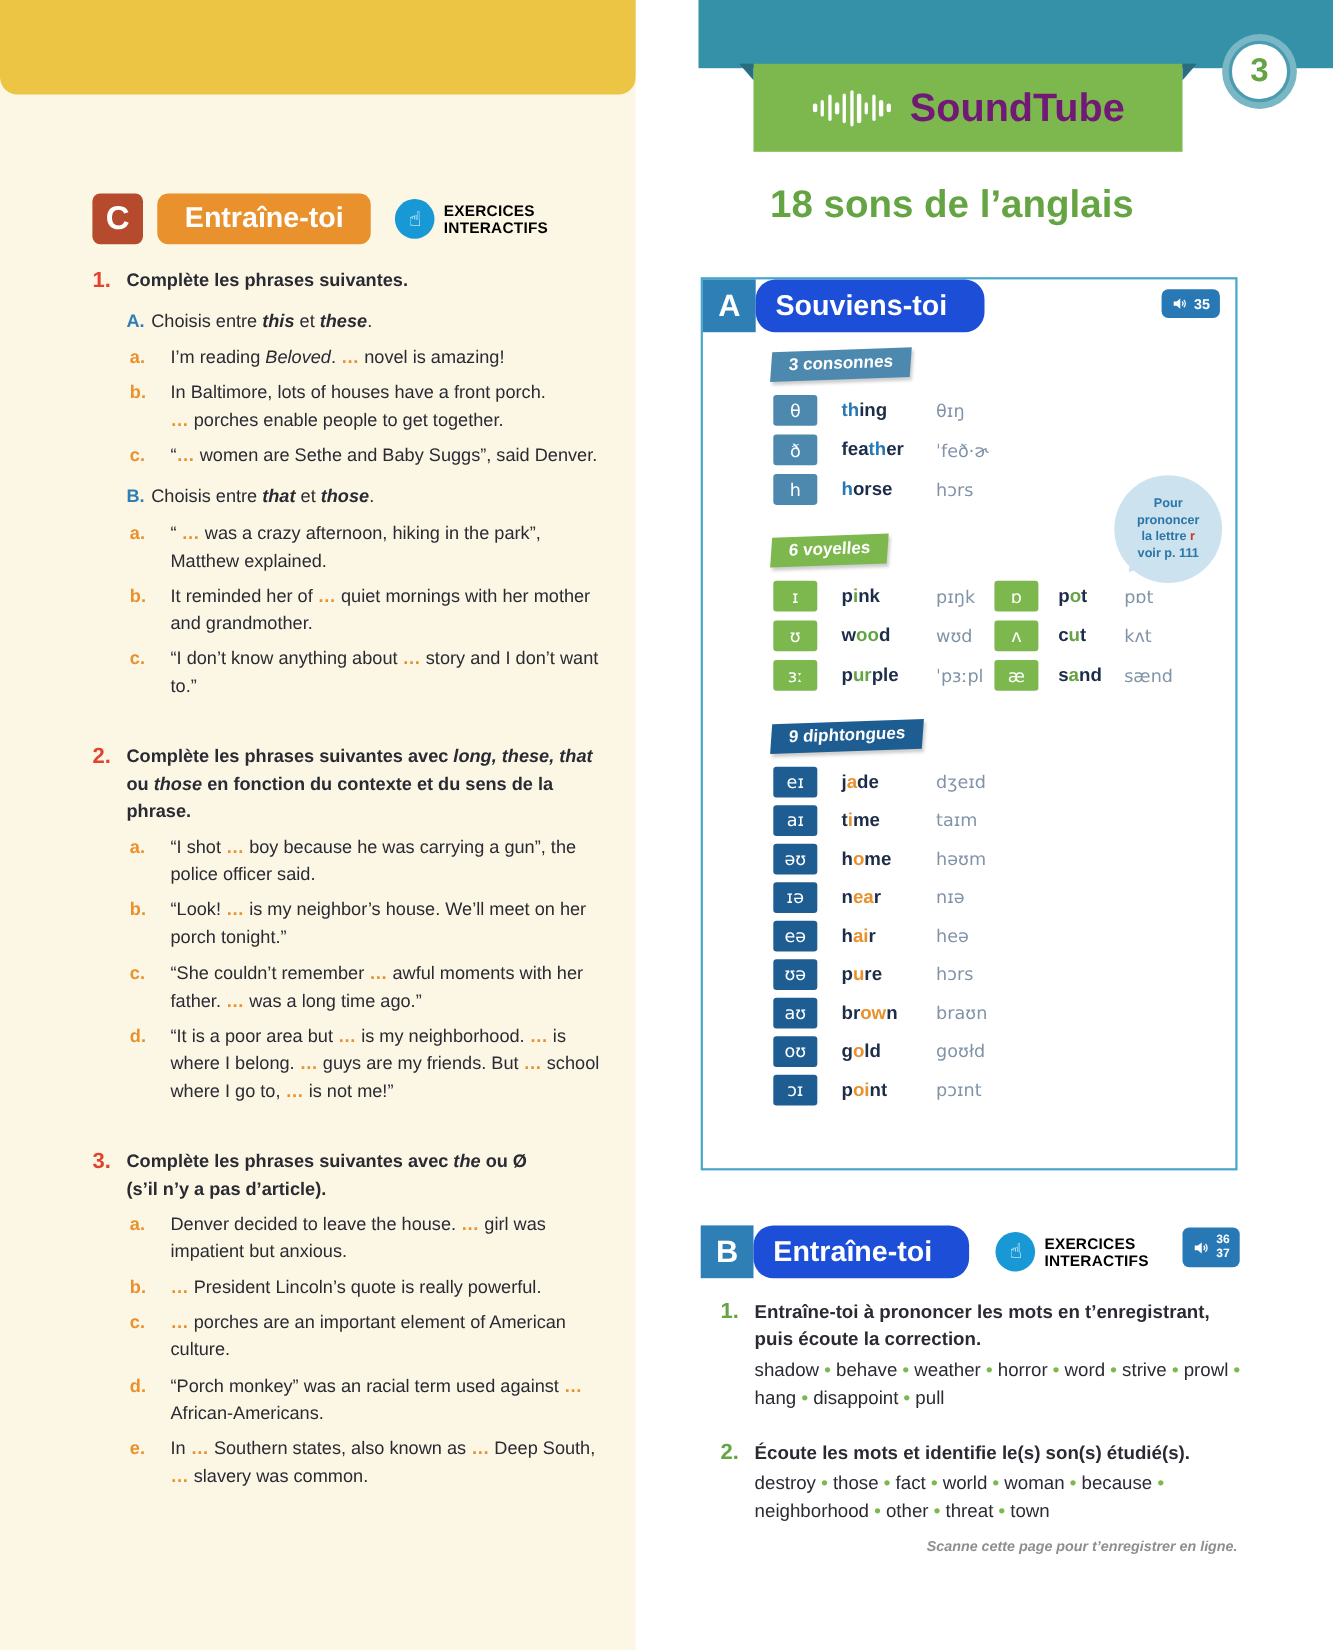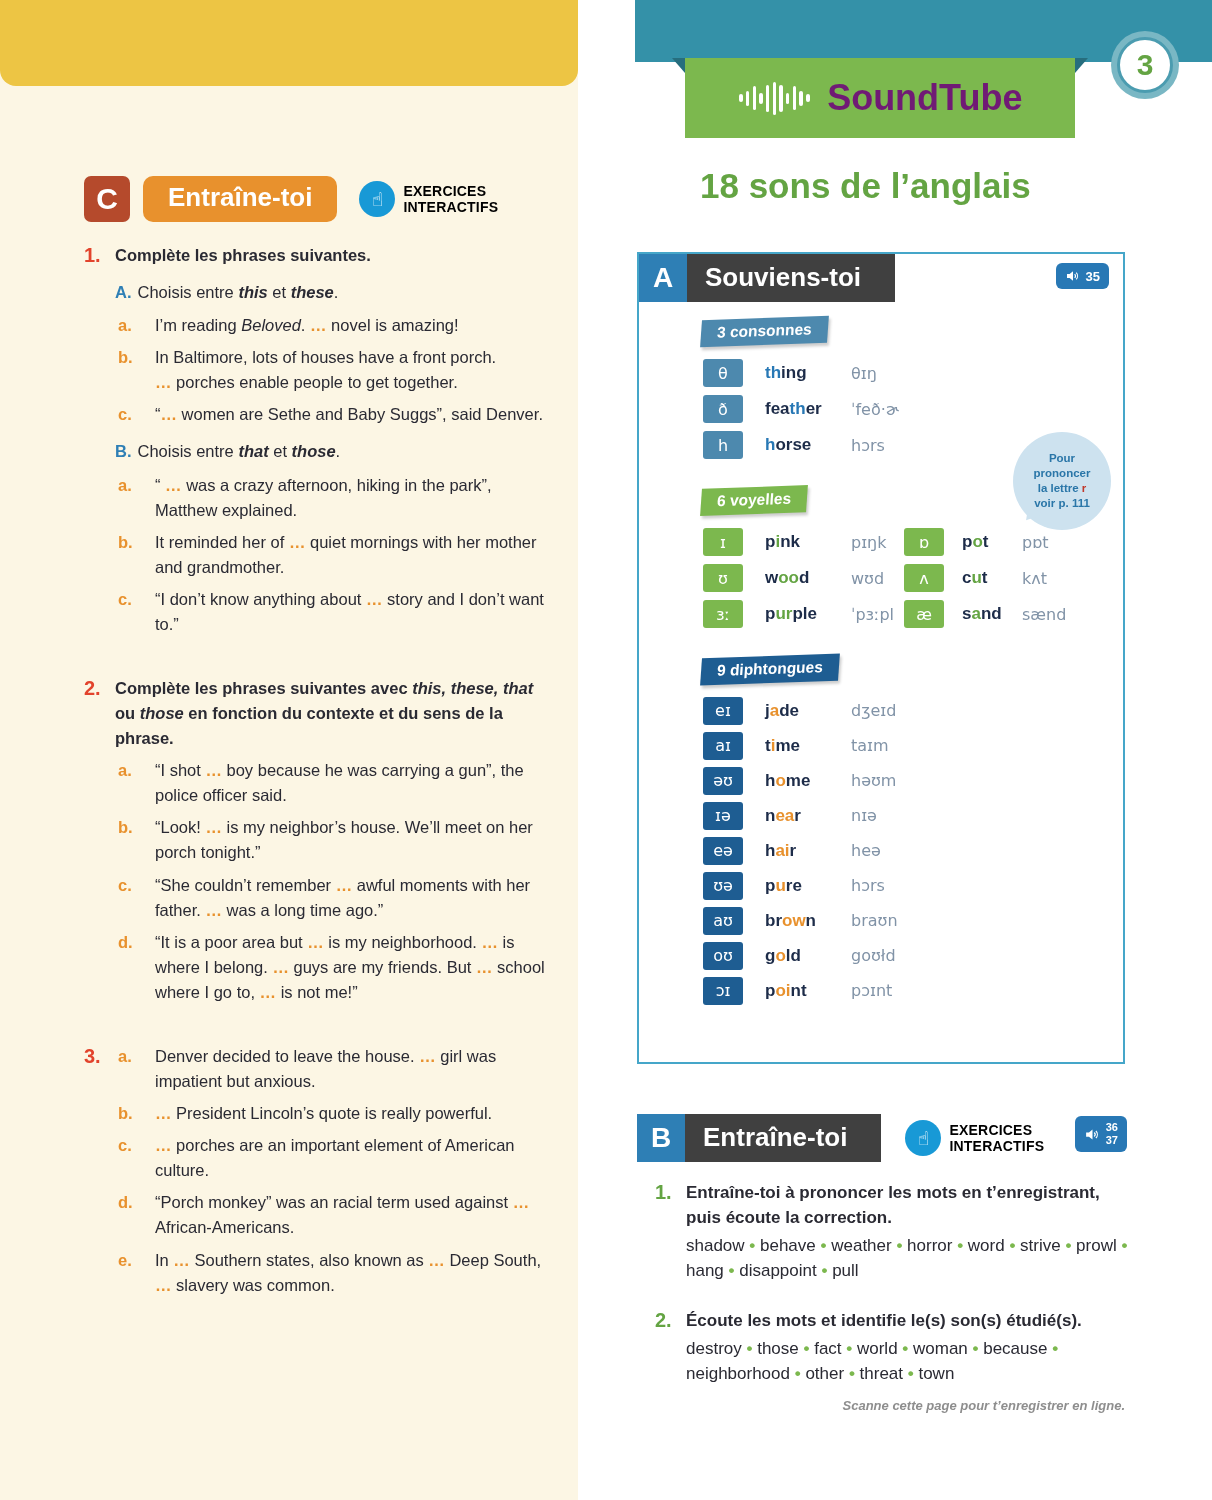--- a/index.html
+++ b/index.html
@@ -41,21 +41,21 @@
   .wave{display:flex;align-items:center;margin-right:16px;}
   .wave i{width:3.5px;background:#fff;border-radius:2px;display:block;margin:0 1.6px;}
   .st-title{color:#701a75;font-weight:bold;font-size:36px;}
   .chapter-circle{position:absolute;left:533px;top:31px;width:68px;height:68px;border-radius:50%;background:#79b7c4;display:flex;align-items:center;justify-content:center;}
   .chapter-inner{width:56px;height:56px;border-radius:50%;background:#fff;border:3px solid #4b9cb0;display:flex;align-items:center;justify-content:center;color:#64a443;font-weight:bold;font-size:30px;}
   .big-title{position:absolute;left:122px;top:166px;font-size:35px;font-weight:bold;color:#64a443;}
 
   .boxA{position:absolute;left:59px;top:252px;width:488px;height:812px;border:2px solid #45a6c9;background:#fff;}
   .box-head{display:flex;align-items:center;height:48px;position:relative;}
   .letter-sq{width:48px;height:48px;background:#2e7fb5;color:#fff;font-weight:bold;font-size:28px;display:flex;align-items:center;justify-content:center;flex:0 0 48px;}
-  .head-bar{height:48px;background:#404040;color:#fff;font-weight:bold;font-size:26px;display:flex;align-items:center;padding:0 34px 2px 18px;}
+  .head-bar{height:48px;background:#1d4ed8;color:#fff;font-weight:bold;font-size:26px;display:flex;align-items:center;padding:0 34px 2px 18px;border-radius:18px;}
   .audio-chip{background:#2878b5;border-radius:6px;color:#fff;display:flex;align-items:center;padding:5px 9px;font-weight:bold;font-size:13px;cursor:pointer;}
   .audio-chip svg{margin-right:5px;}
   .chipA{position:absolute;right:14px;top:9px;}
   .nums{display:flex;flex-direction:column;line-height:1.2;font-size:11px;}
 
   .boxA-content{padding:14px 18px 0 64px;position:relative;}
   .ribbon{display:inline-block;transform:rotate(-2deg) skewX(-6deg);color:#fff;font-weight:bold;font-size:15.5px;padding:4px 16px 5px;margin:2px 0 10px -2px;box-shadow:2px 3px 3px rgba(0,0,0,.2);}
   .rb-blue{background:#4d89ae;}
   .rb-green{background:#7cb84e;}
   .rb-navy{background:#1e5d92;}
@@ -147,21 +147,21 @@
                 <p class="itext">“I don’t know anything about <span class="gap">…</span> story and I don’t want to.”</p>
               </div>
           </div>
         </div>
       </div>
     </div>
 
     <div class="ex">
       <span class="exnum">2.</span>
       <div class="exbody">
-        <p class="intro">Complète les phrases suivantes avec <i>this, these,</i> <i>that</i> ou <i>those</i> en fonction du contexte et du sens de la phrase.</p>
+        <p class="intro">Complète les phrases suivantes avec <i>long, these,</i> <i>that</i> ou <i>those</i> en fonction du contexte et du sens de la phrase.</p>
         <div class="items">
           <div class="item">
               <span class="ilabel">a.</span>
               <p class="itext">“I shot <span class="gap">…</span> boy because he was carrying a gun”, the police officer said.</p>
             </div>
           <div class="item">
               <span class="ilabel">b.</span>
               <p class="itext">“Look! <span class="gap">…</span> is my neighbor’s house. We’ll meet on her porch tonight.”</p>
             </div>
           <div class="item">
@@ -172,20 +172,21 @@
               <span class="ilabel">d.</span>
               <p class="itext">“It is a poor area but <span class="gap">…</span> is my neighborhood. <span class="gap">…</span> is where I belong. <span class="gap">…</span> guys are my friends. But <span class="gap">…</span> school where I go to, <span class="gap">…</span> is not me!”</p>
             </div>
         </div>
       </div>
     </div>
 
     <div class="ex">
       <span class="exnum">3.</span>
       <div class="exbody">
+        <p class="intro">Complète les phrases suivantes avec <i>the</i> ou Ø<br>(s’il n’y a pas d’article).</p>
         <div class="items">
           <div class="item">
               <span class="ilabel">a.</span>
               <p class="itext">Denver decided to leave the house. <span class="gap">…</span> girl was impatient but anxious.</p>
             </div>
           <div class="item">
               <span class="ilabel">b.</span>
               <p class="itext"><span class="gap">…</span> President Lincoln’s quote is really powerful.</p>
             </div>
           <div class="item">

